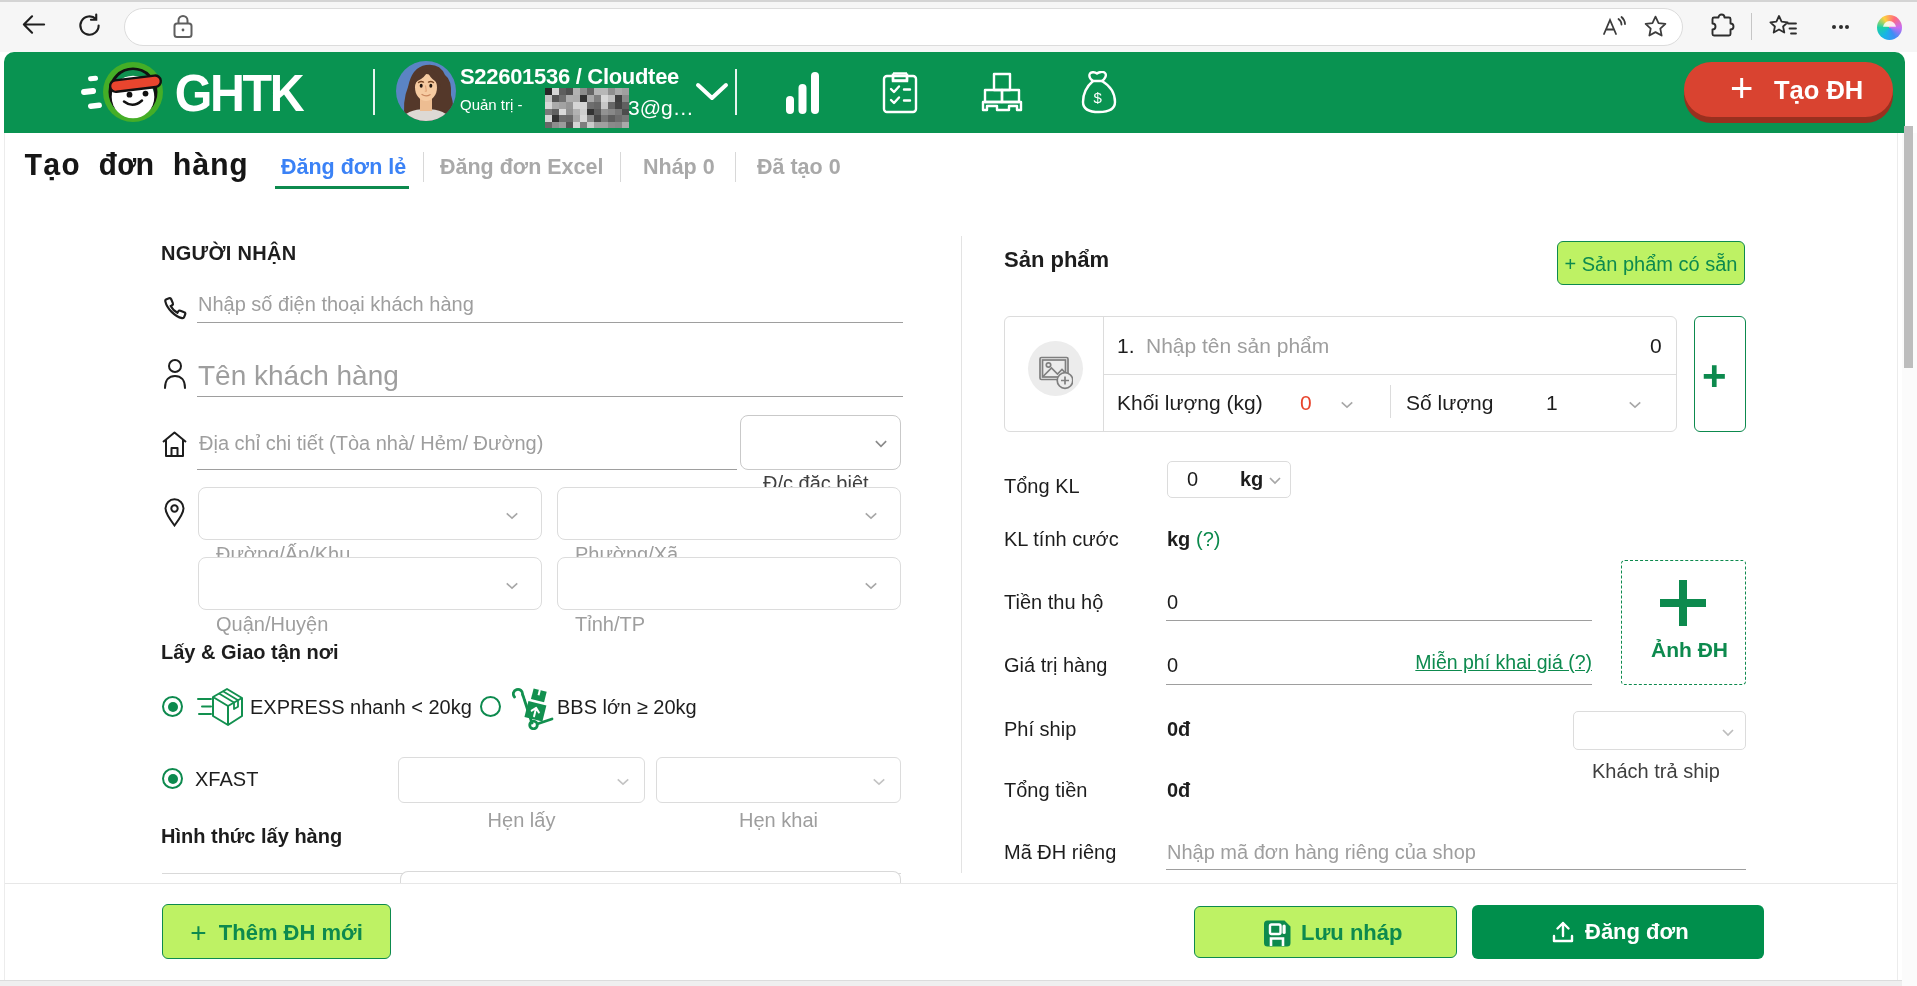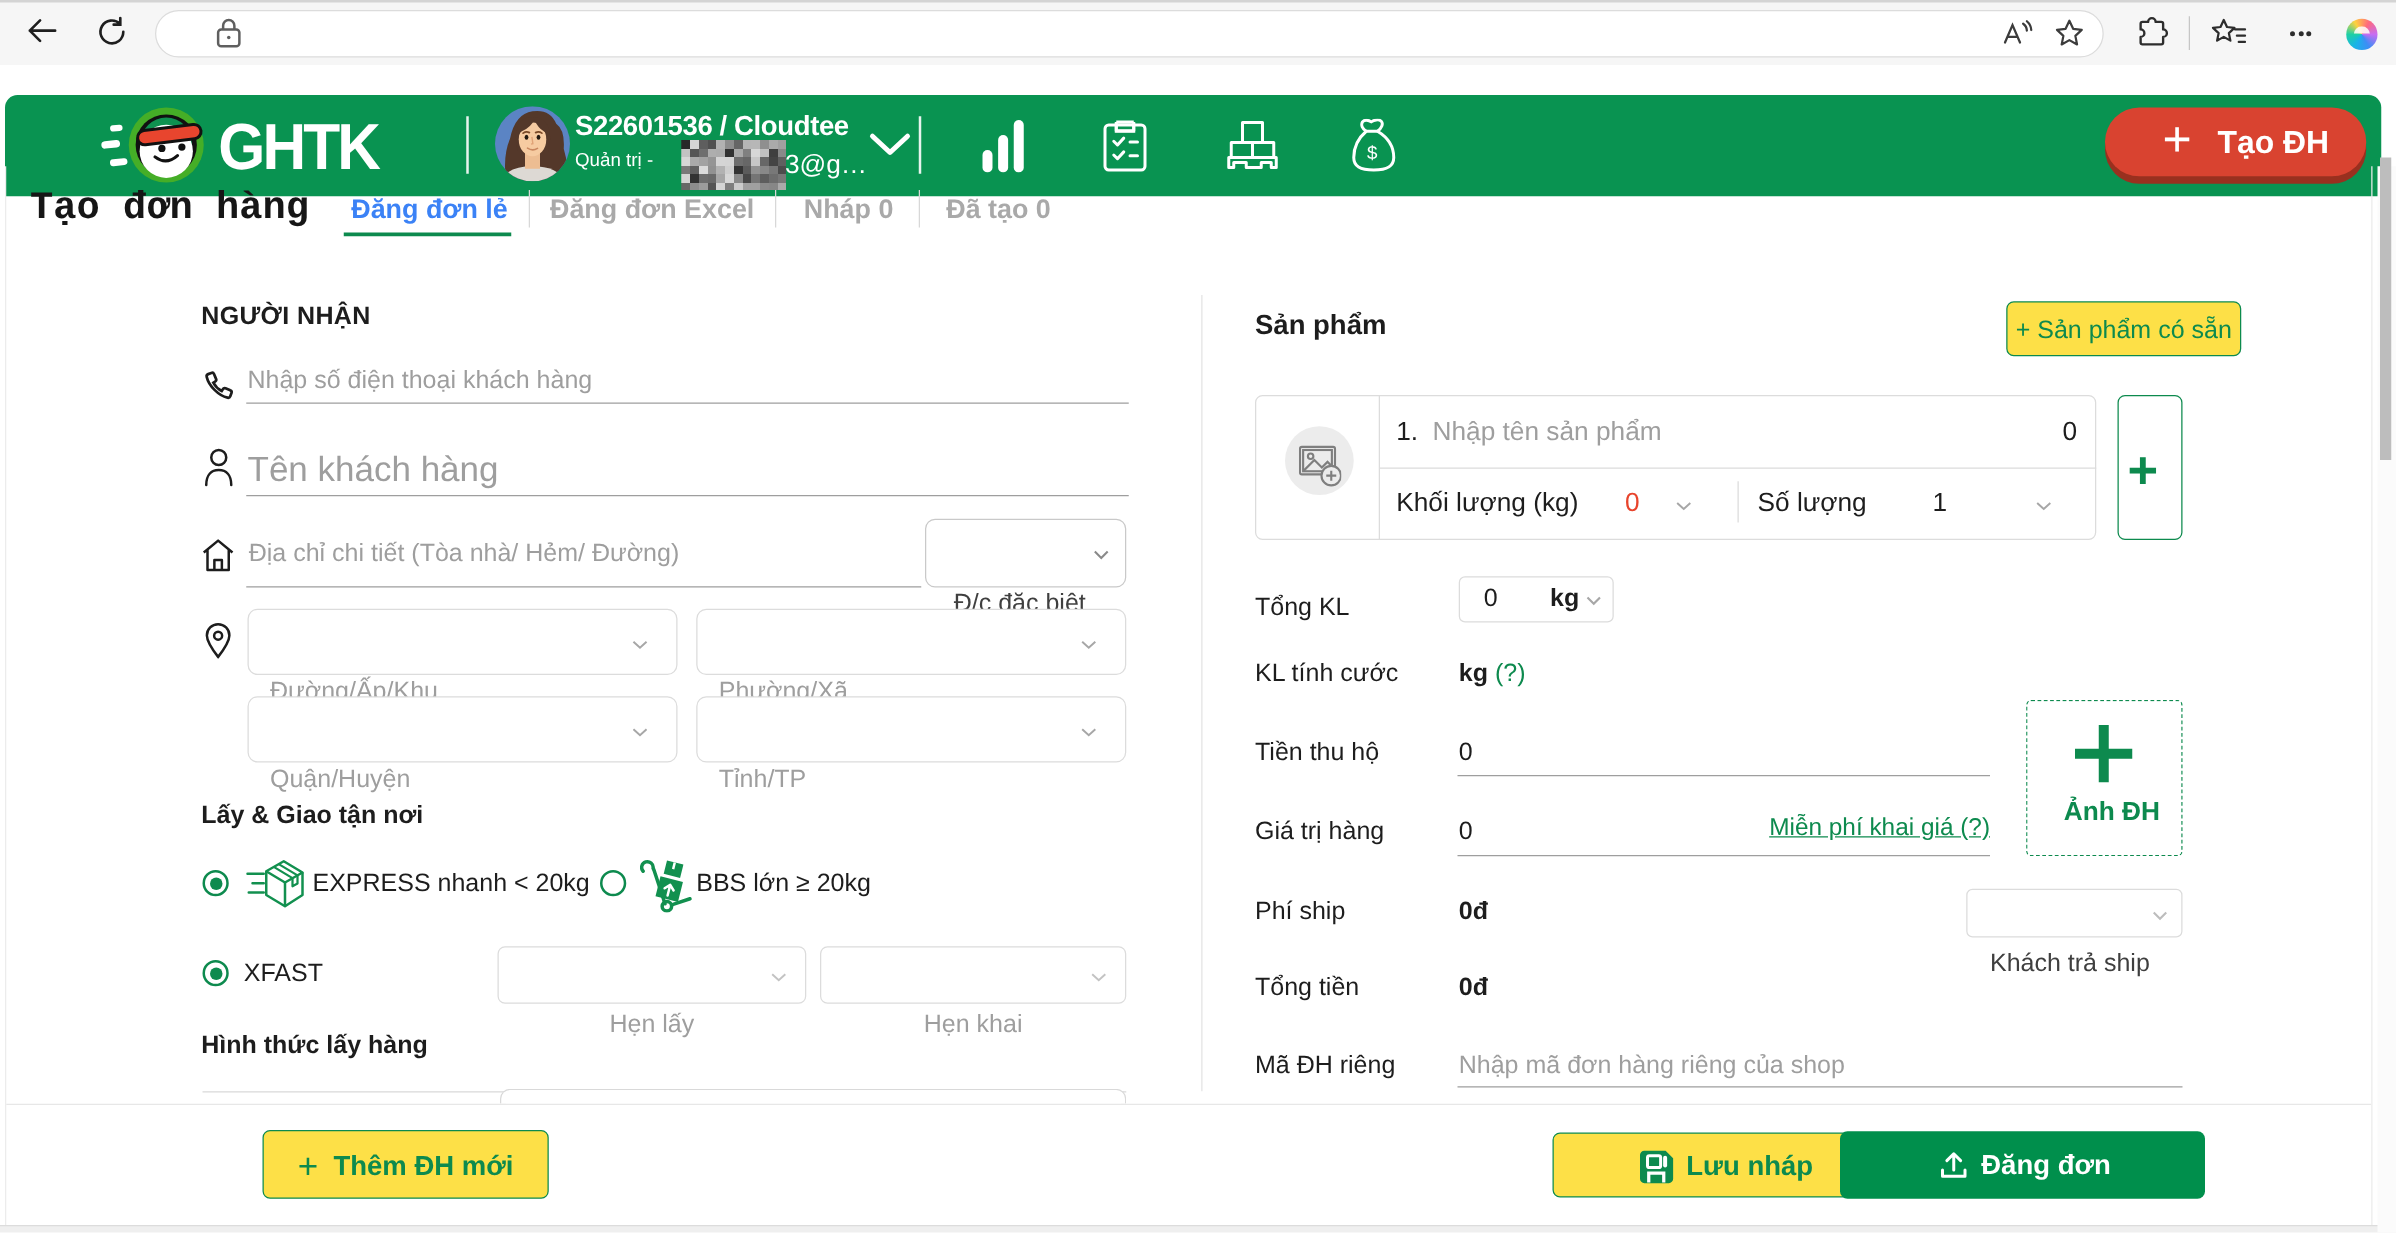--- a/index.html
+++ b/index.html
@@ -8,21 +8,21 @@
 .abs { position:absolute; }
 
 #chrome { position:absolute; left:0; top:0; width:1917px; height:52px; background:#f6f6f6; }
 #chrome .topline { position:absolute; left:0; top:0; width:100%; height:2px; background:#d4d4d4; }
 #urlbar { position:absolute; left:124px; top:8px; width:1559px; height:38px; background:#fff;
   border:1px solid #dcdcdc; border-radius:19px; }
 #urltext { position:absolute; left:288px; top:0; height:53px; line-height:53px; font-size:17.5px; color:#1d1d1d; letter-spacing:0.1px; }
 #urltext .g { color:#8d8d8d; }
 
 #ghead { position:absolute; left:4px; top:52px; width:1901px; height:81px; background:#099351;
-  border-radius:10px 10px 0 0;margin-top:24px; }
+  border-radius:10px 10px 0 0; }
 .wdiv { position:absolute; top:17px; width:2px; height:46px; background:rgba(255,255,255,0.9); }
 #gname1 { position:absolute; left:456px; top:12px; letter-spacing:-0.3px; font-size:22px; font-weight:bold; color:#fff; }
 #gname2 { position:absolute; left:456px; top:44px; font-size:15px; color:#fff; }
 #gname2b { position:absolute; left:624px; top:44px; font-size:21px; color:#fff; }
 #taodh { position:absolute; left:1680px; top:10px; width:209px; height:55px; background:#d94330;
   border-radius:28px; box-shadow:0 6px 0 #99301f; color:#fff; text-align:center; }
 #taodh .plus { position:absolute; left:46px; top:4px; font-size:40px; font-weight:normal; }
 #taodh .txt { position:absolute; left:90px; top:14px; font-size:25.5px; font-weight:bold; }
 
 #title { position:absolute; left:24px; top:149px; font-size:31px; font-weight:bold; color:#161616;font-family:Liberation Mono, monospace; }
@@ -38,22 +38,22 @@
 .vdivider { position:absolute; left:961px; top:236px; width:1px; height:637px; background:#e3e3e3; }
 
 .radio { position:absolute; width:21px; height:21px; border:2px solid #0d8a4e; border-radius:50%; background:#fff; }
 .radio.on::after { content:""; position:absolute; left:3.5px; top:3.5px; width:10px; height:10px;
   border-radius:50%; background:#0d8a4e; }
 
 .rlab { position:absolute; left:1004px; font-size:20px; color:#1d1d1d; }
 
 #footer { position:absolute; left:5px; top:883px; width:1892px; height:97px; background:#fff;
   border-top:1px solid #e7e7e7; }
-.btn-outline { position:absolute; background:#fde047; border:1.5px solid #0d8a4e; border-radius:6px;
-  color:#0d8a4e; font-size:22px; font-weight:bold; text-align:center;margin-left:48px; }
+.btn-outline { position:absolute; background:#bef264; border:1.5px solid #0d8a4e; border-radius:6px;
+  color:#0d8a4e; font-size:22px; font-weight:bold; text-align:center; }
 #btn-dangdon { position:absolute; left:1472px; top:905px; width:292px; height:54px; background:#008f4c;
   border-radius:6px; color:#fff; font-size:22px; font-weight:bold; }
 #botstrip { position:absolute; left:0; top:980px; width:1917px; height:6px; background:#efefef; border-top:1px solid #dcdcdc; }
 
 #sbtrack { position:absolute; left:1902px; top:133px; width:15px; height:853px; background:#fbfbfb; }
 #sbthumb { position:absolute; left:1904px; top:126px; width:9px; height:242px; background:#bdbdbd; }
 #cardL { position:absolute; left:4px; top:133px; width:1px; height:847px; background:#ececec; }
 #cardR { position:absolute; left:1897px; top:133px; width:1px; height:847px; background:#ececec; }
 </style>
 </head>

